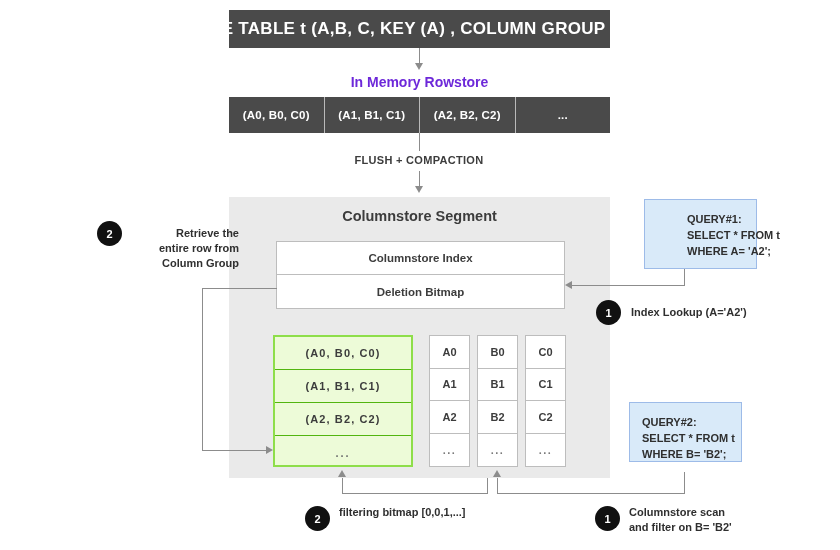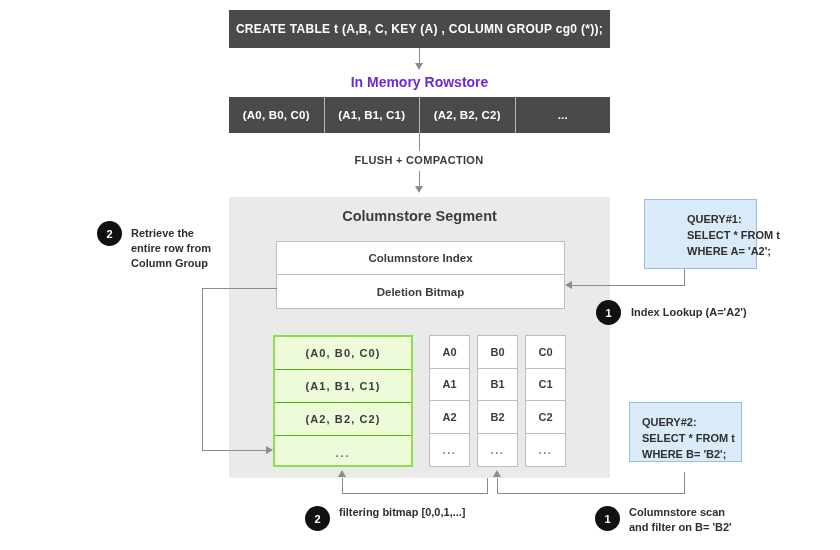--- a/index.html
+++ b/index.html
@@ -23,21 +23,21 @@
   .abs { position: absolute; box-sizing: border-box; }
 
   
   .ddl-bar {
     left: 229px; top: 10px; width: 381px; height: 38px;
     background: #4a4a4a;
     display: flex; align-items: center; justify-content: center;
   }
   .ddl-text {
     color: #ffffff;
-    font-size: 12px;
+    font-size: 17px;
     font-weight: bold;
     letter-spacing: 0.3px;
     white-space: nowrap;
   }
 
   
   .title-rowstore {
     left: 229px; top: 74px; width: 381px;
     text-align: center;
     font-size: 14px; font-weight: bold; color: #6d28d9;
@@ -149,21 +149,21 @@
     background: #111111;
     color: #ffffff;
     display: flex; align-items: center; justify-content: center;
     font-size: 11px; font-weight: bold;
   }
   .note {
     font-size: 11px; font-weight: bold; color: #2f2f2f;
     line-height: 15px;
   }
   .badge-left   { left: 97px;  top: 221px; }
-  .note-left    { left: 131px; top: 226px; width: 108px; }
+  .note-left    { left: 131px; top: 226px; width: 108px; text-align: right; }
   .badge-r1     { left: 596px; top: 300px; }
   .note-r1      { left: 631px; top: 305px; width: 200px; }
   .badge-b2     { left: 305px; top: 506px; }
   .note-b2      { left: 339px; top: 505px; width: 200px; }
   .badge-b1     { left: 595px; top: 506px; }
   .note-b1      { left: 629px; top: 505px; width: 200px; }
 
   
   .ln { background: #8c8c8c; }
   .ln-v { width: 1.4px; }

